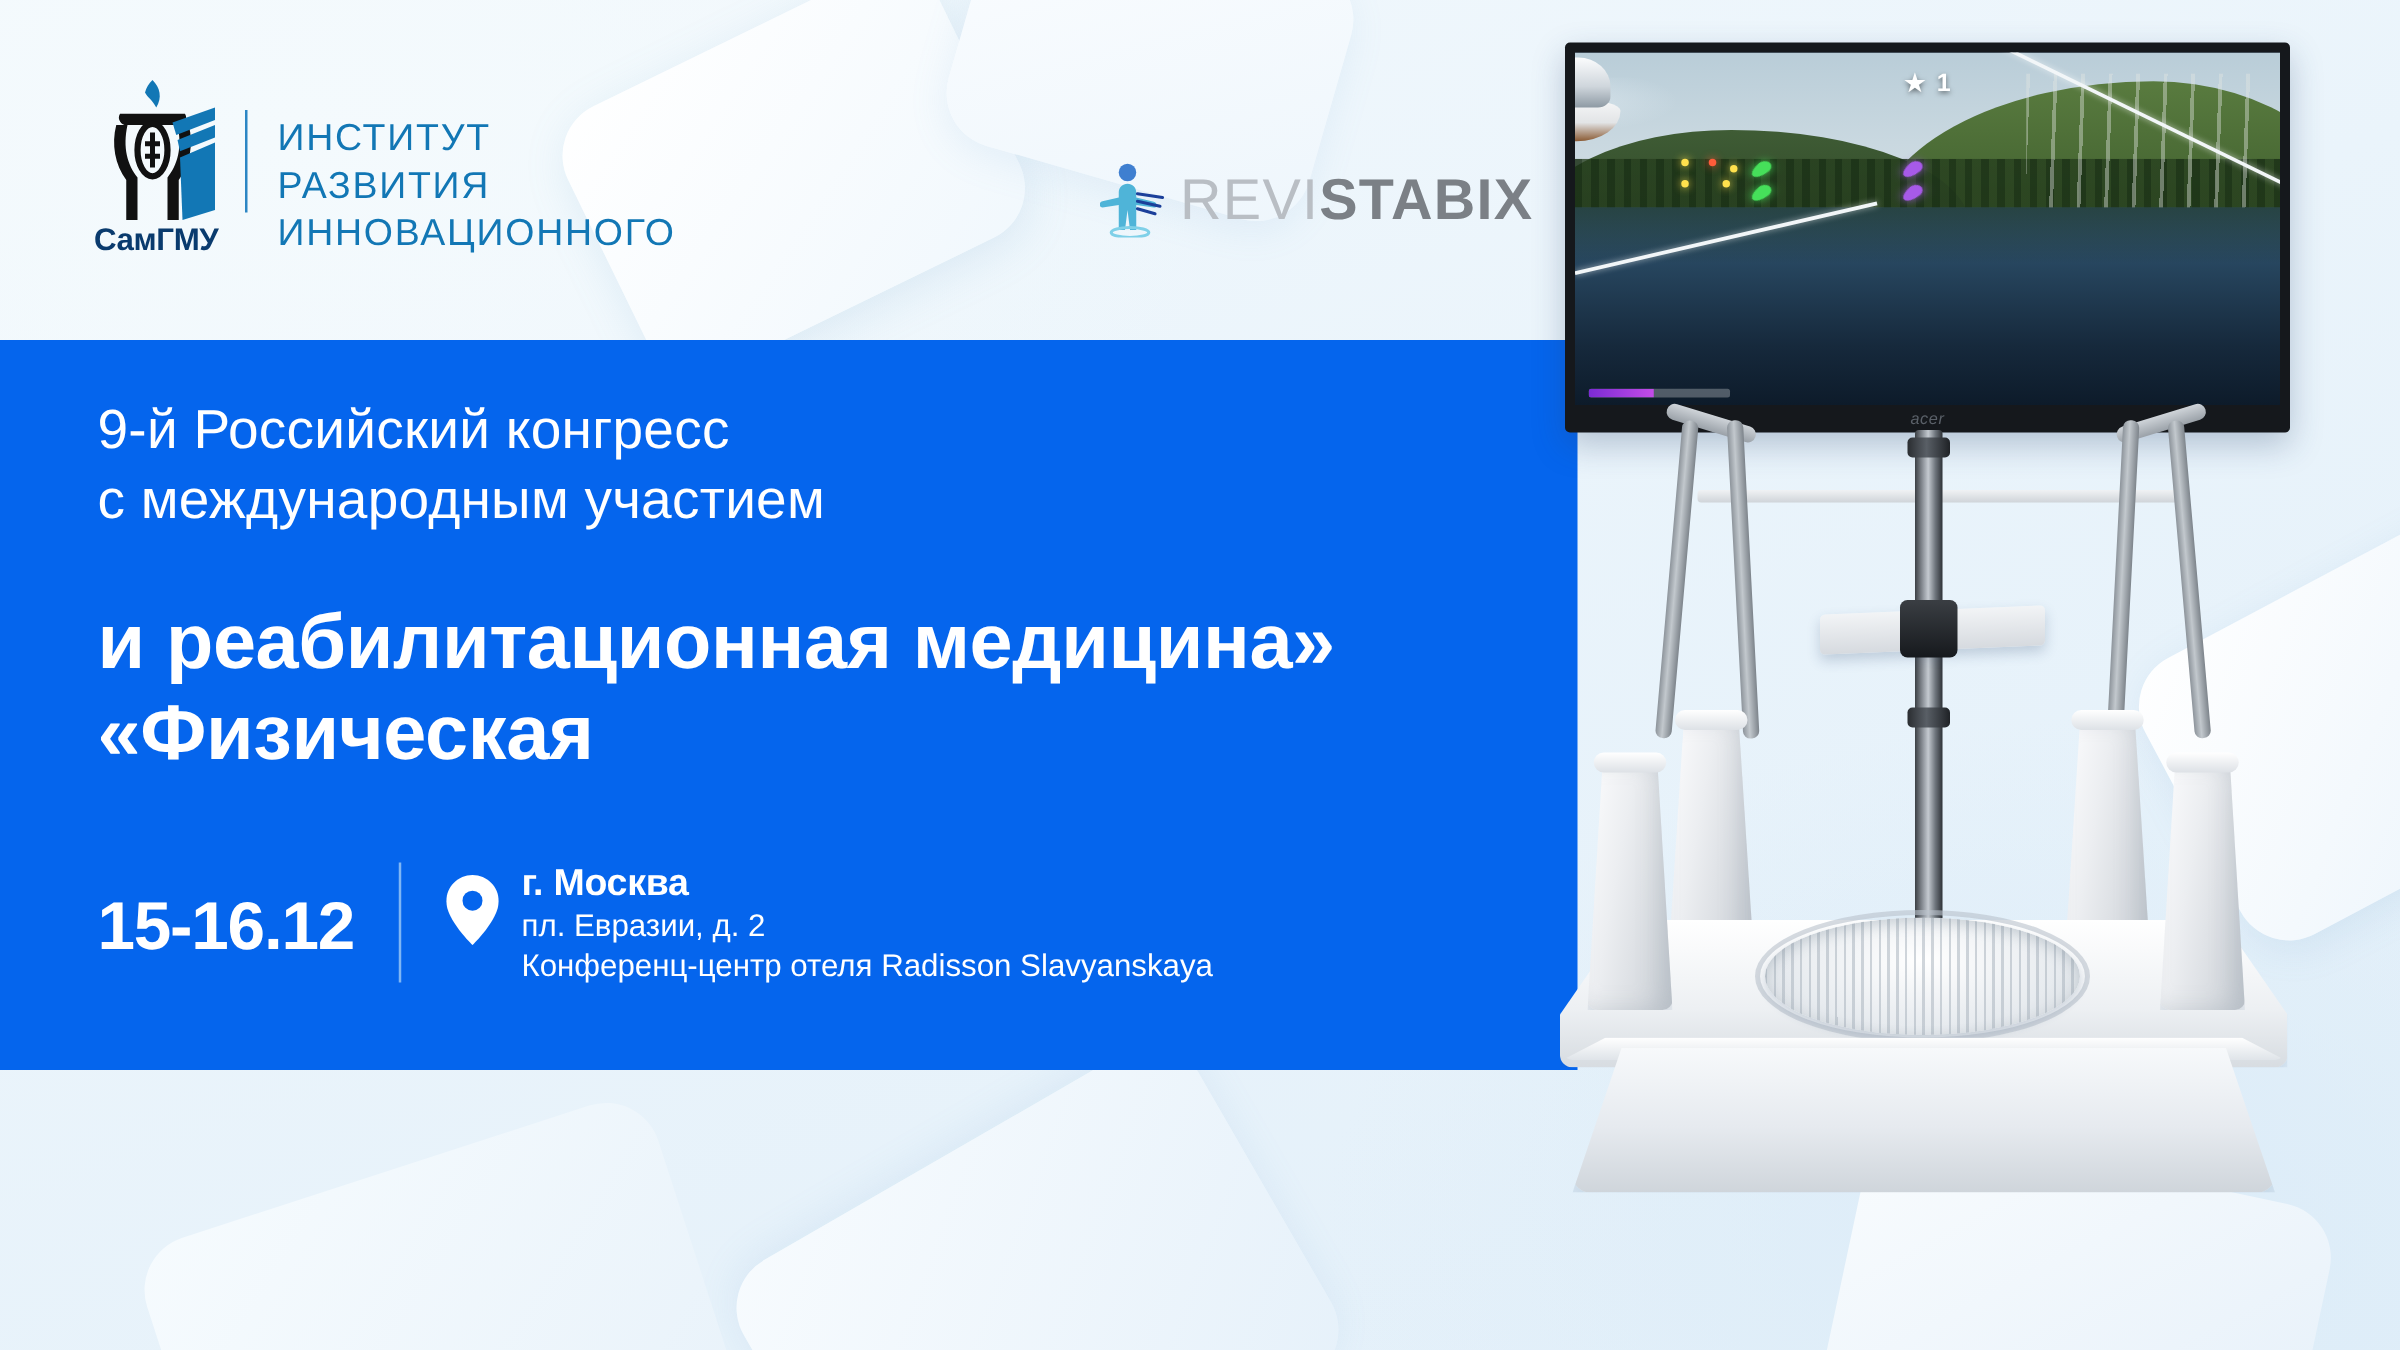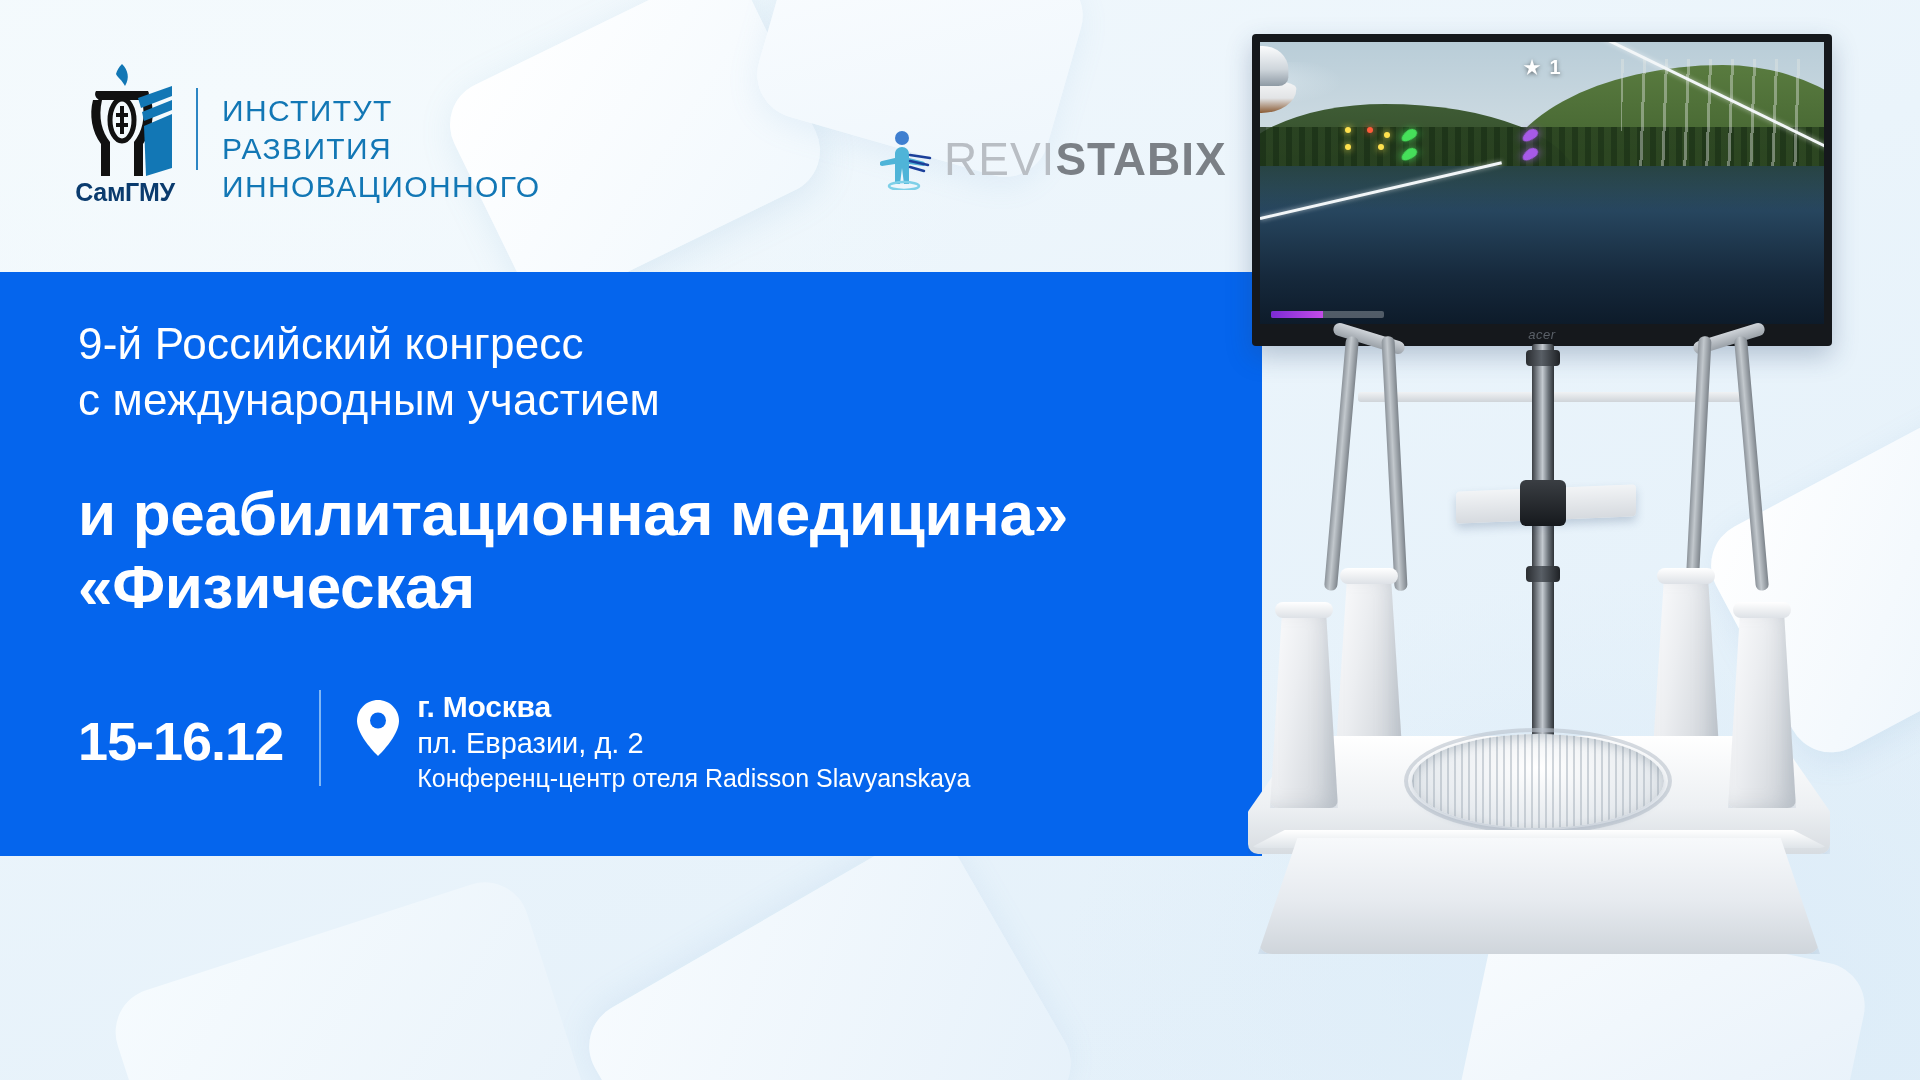--- a/index.html
+++ b/index.html
@@ -85,21 +85,21 @@
 
   #meta-row { position:absolute; left:78px; top:690px; display:flex; align-items:flex-start; }
   #event-date {
     font-size:54px; font-weight:700; color:#ffffff; letter-spacing:-1px;
     line-height:1; padding-top:24px; white-space:nowrap;
   }
   #meta-divider { width:2px; height:96px; background:#7fb6f5; margin:0 36px; flex:none; }
   #pin-icon { width:42px; height:56px; margin-top:10px; margin-right:18px; flex:none; }
   #venue { color:#ffffff; }
   #venue-city { font-size:30px; font-weight:700; line-height:1.15; letter-spacing:-.2px; }
-  #venue-street { font-size:29px; font-weight:400; line-height:1.3; }
+  #venue-street { font-size:25px; font-weight:400; line-height:1.3; }
   #venue-place  { font-size:25px; font-weight:400; line-height:1.3; }
 
   
   #product { position:absolute; left:1240px; top:18px; width:680px; height:1050px; }
 
   
   #monitor-frame {
     position:absolute; left:12px; top:16px; width:580px; height:312px;
     background:#15181c; border-radius:4px;
     padding:8px 8px 22px 8px;

